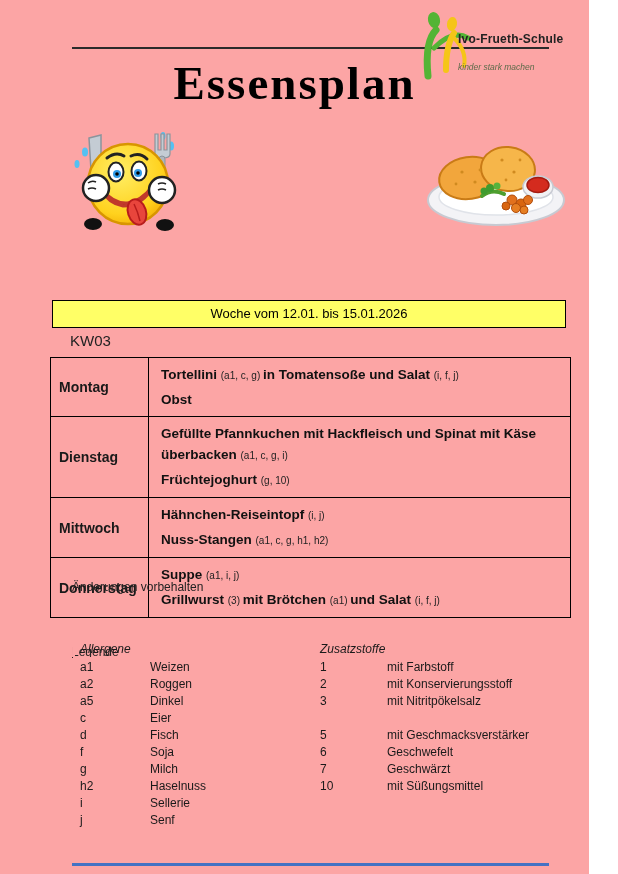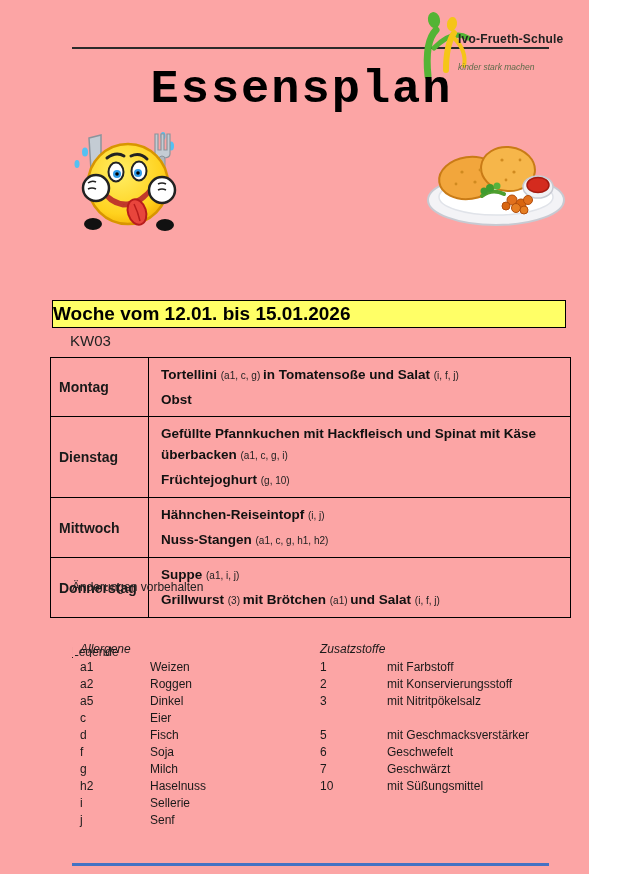--- a/index.html
+++ b/index.html
@@ -9,30 +9,30 @@
   }
   .top-rule{position:absolute;left:72px;top:47px;width:477px;height:2px;background:#2b2b2b;}
   
   .logo{position:absolute;left:418px;top:6px;width:150px;height:72px;}
   .logo-fig{position:absolute;left:0;top:2px;}
   .logo-textblock{position:absolute;left:40px;top:26px;width:110px;}
   .logo-name{font-size:12px;font-weight:bold;color:#222;letter-spacing:0.2px;white-space:nowrap;}
   .logo-tagline{font-size:8.5px;font-style:italic;color:#5d6b4a;margin-top:16px;white-space:nowrap;}
   
   .title{
-    position:absolute;left:0;top:56px;width:100%;margin:7px;text-align:center;
-    font-family:Liberation Mono, monospace;font-weight:bold;font-size:47px;letter-spacing:2px;color:#000;
+    position:absolute;left:0;top:56px;width:100%;margin:0;text-align:center;
+    font-family:Liberation Serif, serif;font-weight:bold;font-size:47px;letter-spacing:2px;color:#000;
   }
   .smiley{position:absolute;left:55px;top:126px;}
   .plate{position:absolute;left:420px;top:138px;}
   
   .banner{
     position:absolute;left:52px;top:300px;width:512px;height:26px;line-height:26px;
-    background:#FFFF66;border:1px solid #000;text-align:left;
-    font-size:19px;font-weight:bold;color:#000;
+    background:#FFFF66;border:1px solid #000;text-align:center;
+    font-size:13px;font-weight:normal;color:#000;
   }
   .kw{position:absolute;left:70px;top:332px;font-size:15px;color:#222;}
   
   table.menu{
     position:absolute;left:50px;top:357px;width:520px;
     border-collapse:collapse;table-layout:fixed;
   }
   table.menu td{border:1px solid #000;vertical-align:middle;}
   td.day-cell{width:98px;font-size:14px;font-weight:bold;padding-left:8px;}
   td.meals-cell{padding:3px 8px;}

